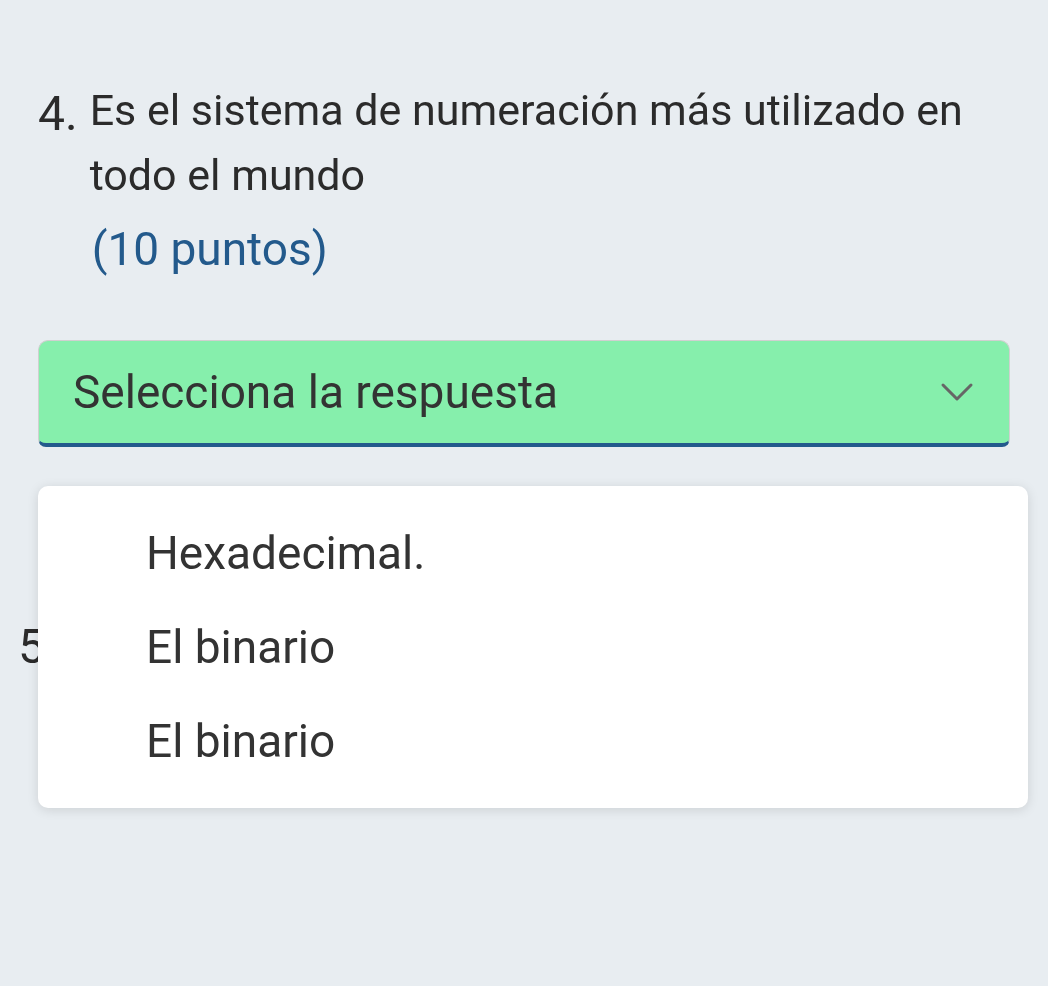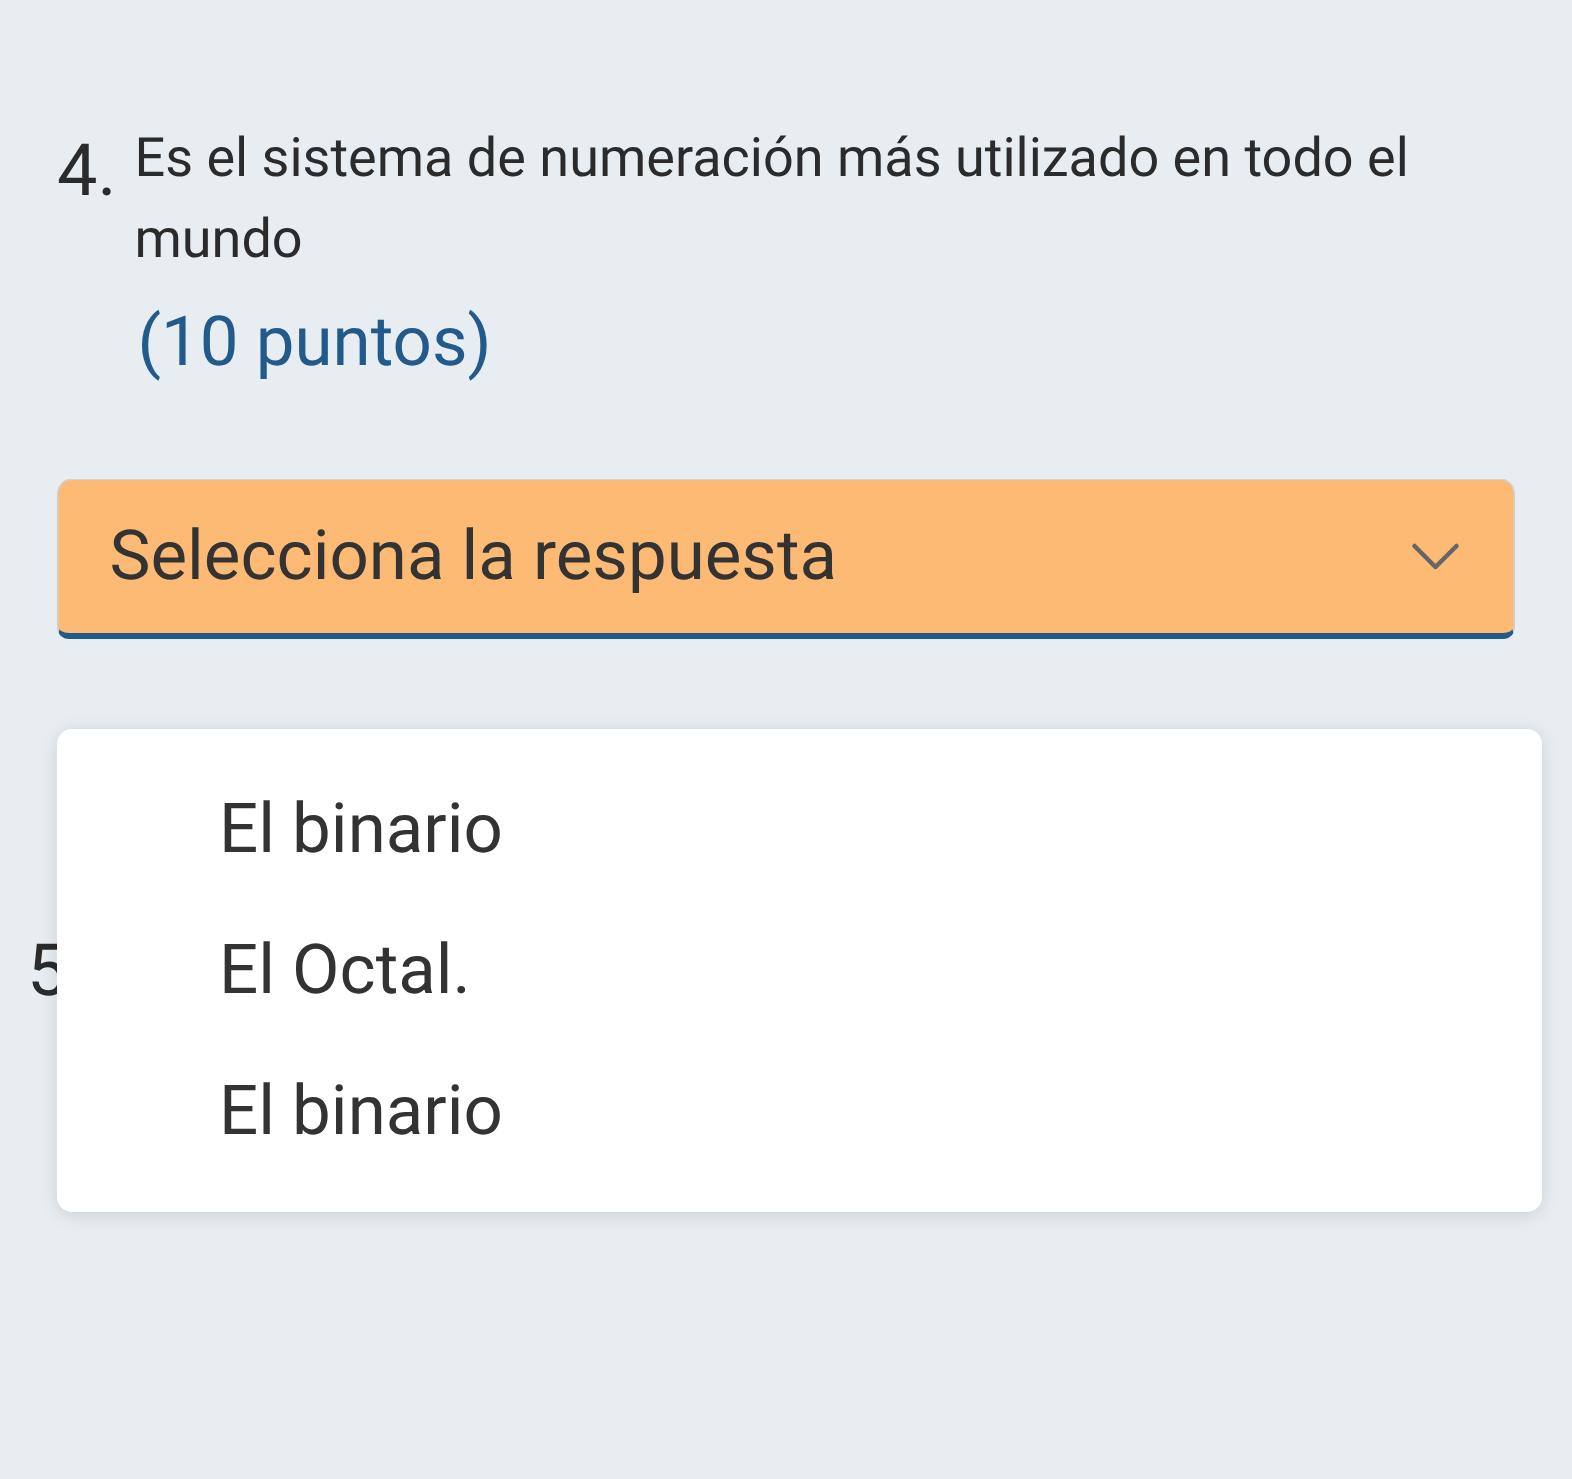--- a/index.html
+++ b/index.html
@@ -26,35 +26,35 @@
     .question-number {
       font-size: 48px;
       color: #2b2b2b;
       line-height: 1.5;
       flex-shrink: 0;
     }
     .question-body {
       flex: 1;
     }
     .question-text {
-      font-size: 36px;
+      font-size: 43px;
       color: #2b2b2b;
       line-height: 1.5;
       font-weight: 400;
     }
     .points-text {
       font-size: 46px;
       color: #235a8c;
       line-height: 1.5;
       margin-top: 8px;
       margin-left: 2px;
     }
     .select-box {
       margin-top: 56px;
-      background: #fdba74;
+      background: #86efac;
       border: 1px solid #d0d0d0;
       border-bottom: 4px solid #235a8c;
       border-radius: 10px 10px 8px 8px;
       padding: 24px 34px;
       display: flex;
       align-items: center;
       justify-content: space-between;
       cursor: pointer;
     }
     .select-placeholder {
@@ -115,16 +115,16 @@
     <span class="select-placeholder">Selecciona la respuesta</span>
     <span class="chevron">
       <svg viewBox="0 0 36 22" fill="none" stroke="#666" stroke-width="3" stroke-linecap="round" stroke-linejoin="round">
         <polyline points="4,4 18,18 32,4"></polyline>
       </svg>
     </span>
   </div>
 </div>
 
 <div class="dropdown-panel">
+  <div class="dropdown-option">Hexadecimal.</div>
   <div class="dropdown-option">El binario</div>
-  <div class="dropdown-option">El Octal.</div>
   <div class="dropdown-option">El binario</div>
 </div>
 
 </body></html>

